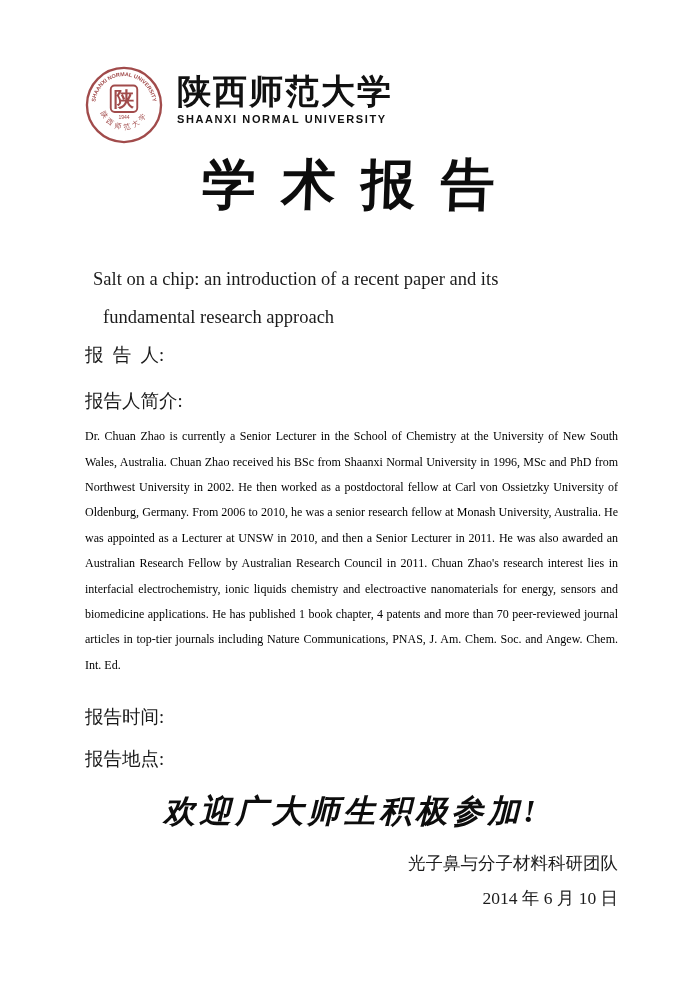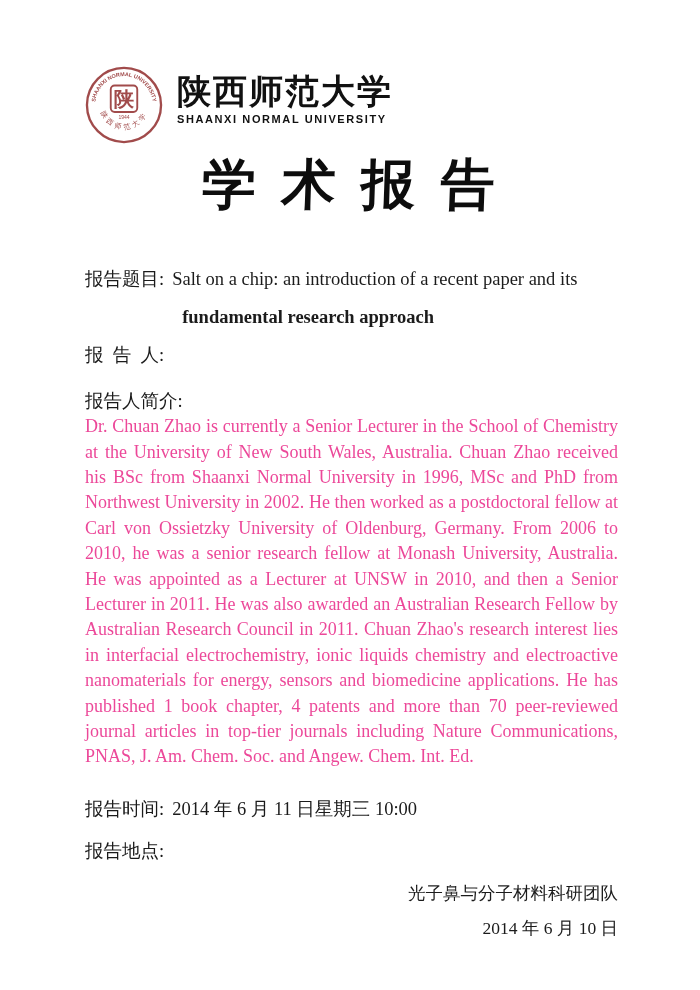--- a/index.html
+++ b/index.html
@@ -43,23 +43,24 @@
 
   
   .row { display: flex; align-items: flex-start; font-size: 18.5px; line-height: 26px; }
   .row .label { white-space: pre; flex: 0 0 auto; }
   .row .value { margin-left: 8px; }
   .row-topic { margin-top: 44px; line-height: 38px; }
   .topic-line2 { padding-left: 10px; }
   .row-speaker { margin-top: 6px; }
   .row-bio-label { margin-top: 20px; }
   .bio {
-    font-size: 18px; line-height: 25.4px;
+    margin-top: 10px;
+    font-size: 12px; line-height: 25.4px;
     text-align: justify; text-justify: inter-word;
-    color: #ec4899;
+    color: #000000;
   }
   .row-time { margin-top: 26px; align-items: center; }
   .row-venue { margin-top: 16px; align-items: flex-end; }
 
   
   .welcome {
     margin-top: 18px;
     text-align: center;
     font-size: 32px; font-weight: 700; font-style: italic;
     letter-spacing: 4px;
@@ -93,45 +94,44 @@
     </svg>
     <div class="logotype">
       <div class="logo-cn">陕西师范大学</div>
       <div class="logo-en">SHAANXI NORMAL UNIVERSITY</div>
     </div>
   </div>
 
   <div class="main-title">学 术 报 告</div>
 
   <div class="row row-topic">
-    <span class="label">报告题目:</span>
     <span class="value">
       <span class="topic-line1" style="display:block;">Salt on a chip: an introduction of a recent paper and its</span>
-      <span class="topic-line2" style="display:block;font-weight:bold;">fundamental research approach</span>
+      <span class="topic-line2" style="display:block;">fundamental research approach</span>
     </span>
   </div>
 
   <div class="row row-speaker">
     <span class="label">报 告 人:</span>
   </div>
 
   <div class="row row-bio-label">
     <span class="label">报告人简介:</span>
   </div>
 
   <div class="bio">Dr. Chuan Zhao is currently a Senior Lecturer in the School of Chemistry at the University of New South Wales, Australia. Chuan Zhao received his BSc from Shaanxi Normal University in 1996, MSc and PhD from Northwest University in 2002. He then worked as a postdoctoral fellow at Carl von Ossietzky University of Oldenburg, Germany. From 2006 to 2010, he was a senior research fellow at Monash University, Australia. He was appointed as a Lecturer at UNSW in 2010, and then a Senior Lecturer in 2011. He was also awarded an Australian Research Fellow by Australian Research Council in 2011. Chuan Zhao's research interest lies in interfacial electrochemistry, ionic liquids chemistry and electroactive nanomaterials for energy, sensors and biomedicine applications. He has published 1 book chapter, 4 patents and more than 70 peer-reviewed journal articles in top-tier journals including Nature Communications, PNAS, J. Am. Chem. Soc. and Angew. Chem. Int. Ed.</div>
 
   <div class="row row-time">
     <span class="label">报告时间:</span>
-    <span class="value">2014 年 6 月 11 日星期三 10:00</span>
   </div>
 
   <div class="row row-venue">
     <span class="label">报告地点:</span>
   </div>
 
+  <div class="welcome">欢迎广大师生积极参加!</div>
 
   <div class="signature">
     <div>光子鼻与分子材料科研团队</div>
     <div>2014 年 6 月 10 日</div>
   </div>
 
 </div>
 
 </body></html>

